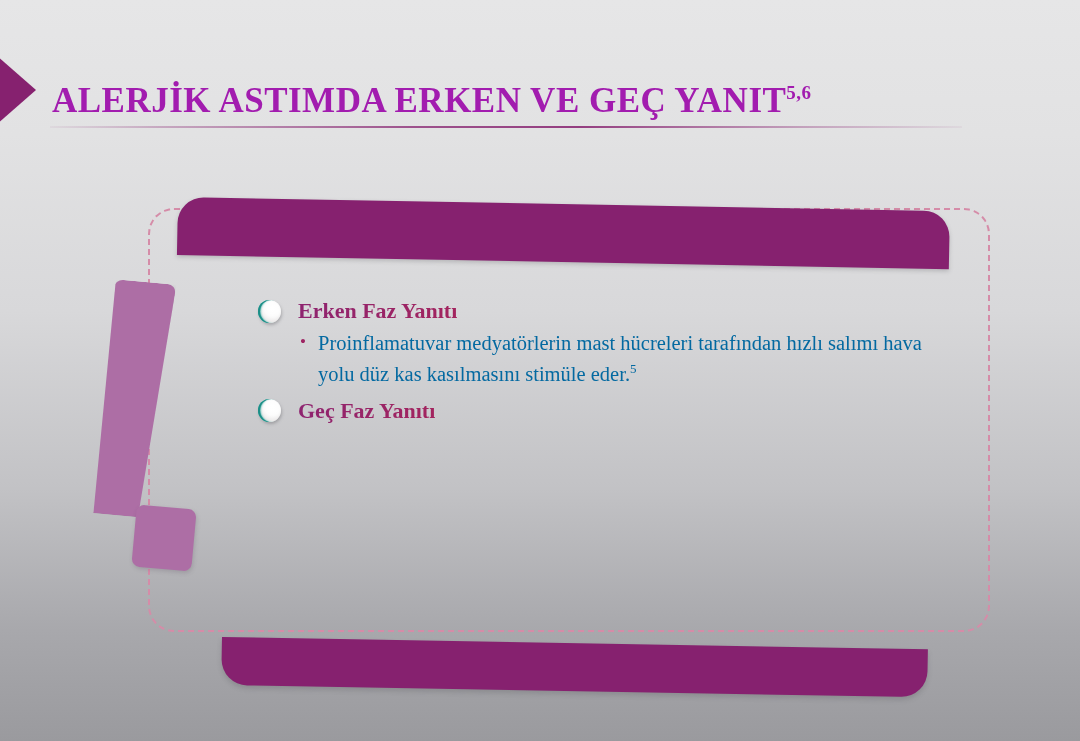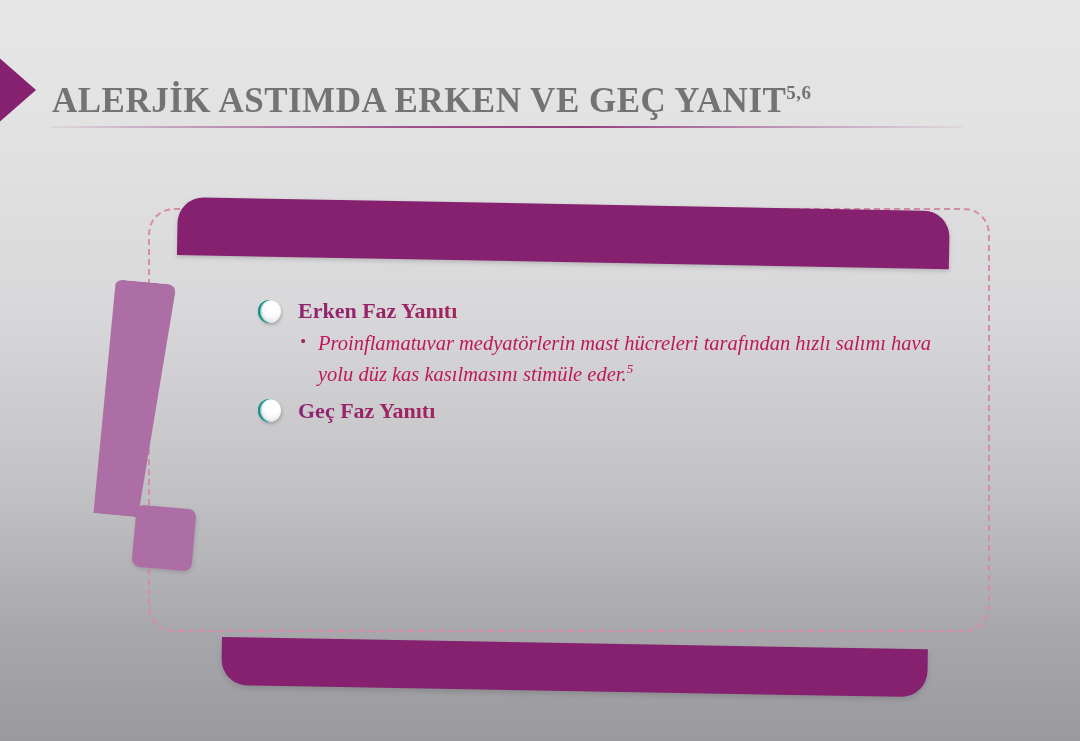--- a/index.html
+++ b/index.html
@@ -34,21 +34,21 @@
   }
 
   .page-title {
     position: absolute;
     left: 52px;
     top: 58px;
     font-family: "Liberation Serif", serif;
     font-weight: bold;
     font-size: 35px;
     letter-spacing: 0.5px;
-    color: #737373;
+    color: #a21caf;
     white-space: nowrap;
   }
   .page-title .sup {
     font-size: 19px;
     vertical-align: super;
     font-weight: bold;
   }
 
   .title-rule {
     position: absolute;
@@ -185,22 +185,21 @@
 
   .bullets { margin: 0; padding: 0; list-style: none; }
 
   .bullet-item {
     position: relative;
     padding-left: 20px;
     margin: 0 0 11px 40px;
     font-family: "Liberation Serif", serif;
     font-size: 20.5px;
     line-height: 26px;
-    color: #be185d;
-    font-style: italic;
+    color: #0369a1;
   }
   .bullet-item::before {
     content: "•";
     position: absolute;
     left: 2px;
     top: -1px;
     color: #9e2462;
     font-size: 17px;
   }
   .bullet-item .sup {

